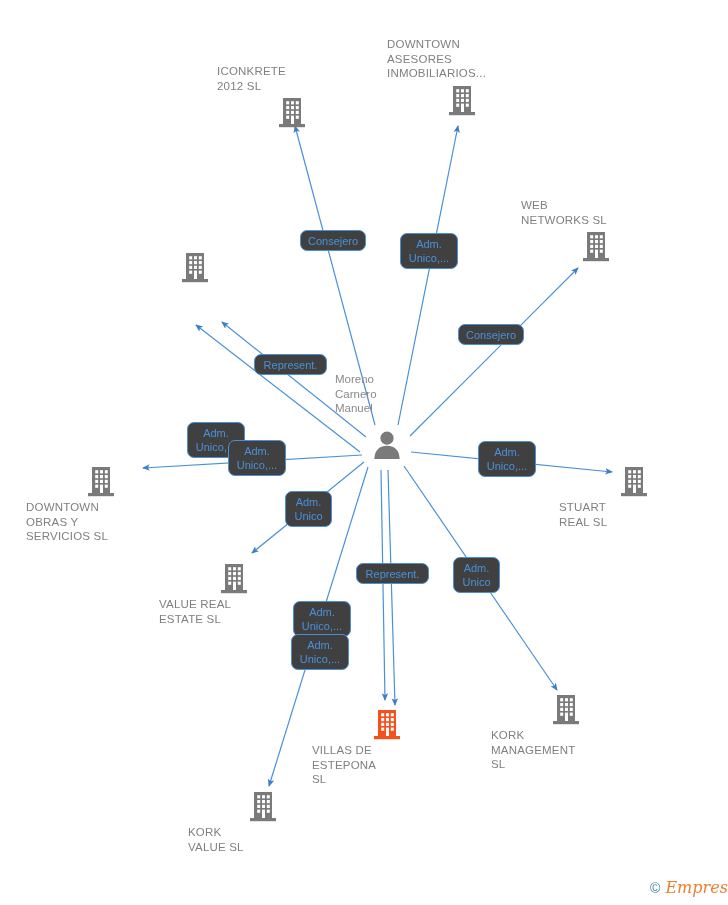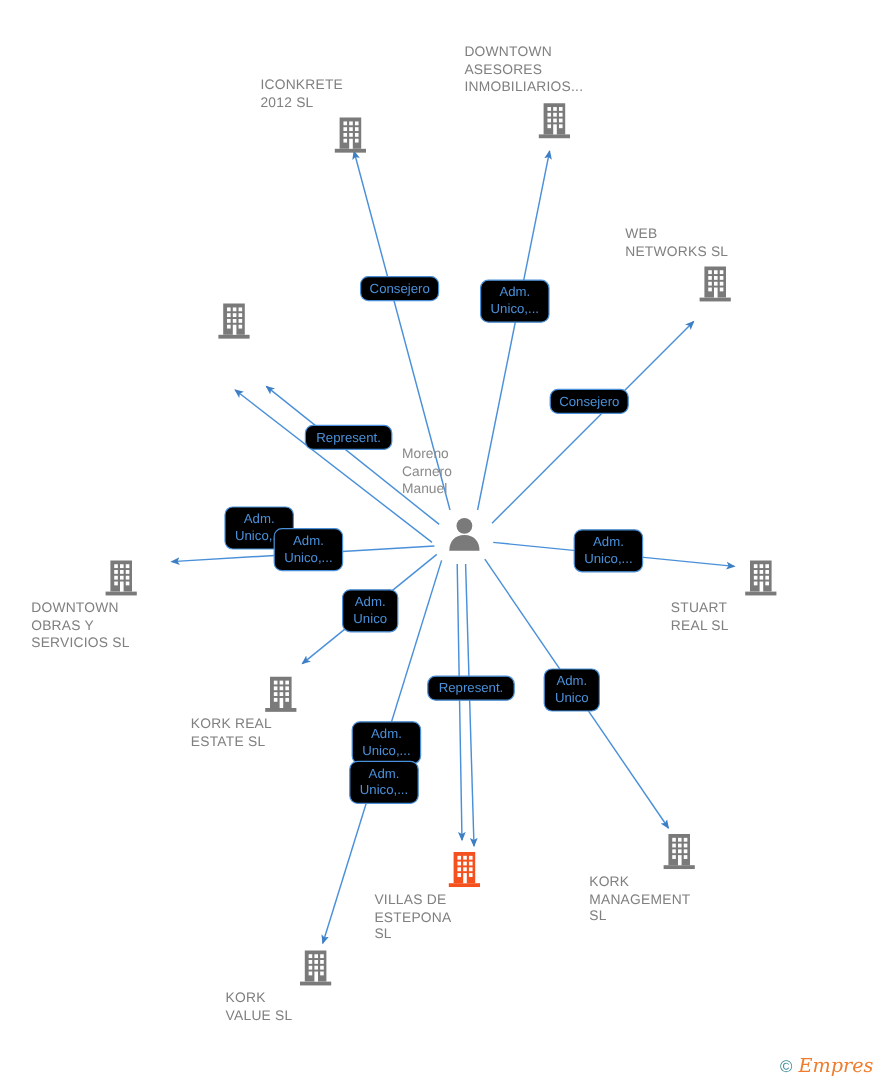--- a/index.html
+++ b/index.html
@@ -45,21 +45,21 @@
     display: block;
     margin: 0 auto;
   }
   .node.above .node-label { margin-bottom: 3px; }
   .node.below .node-label { margin-top: 3px; }
 
   .edge-label {
     position: absolute;
     border: 1.2px solid #4a90d9;
     border-radius: 7px;
-    background: #000000;
+    background: #404040;
     color: #4a90d9;
     font-size: 11px;
     line-height: 14px;
     padding: 3px 7px;
     text-align: center;
     white-space: pre-line;
     box-sizing: border-box;
   }
   .watermark {
     position: absolute;
@@ -155,21 +155,21 @@
             <rect x="18.8" y="10" width="3.0" height="3.2" fill="#ffffff"></rect>
             <rect x="9.2" y="14.8" width="3.0" height="3.2" fill="#ffffff"></rect>
             <rect x="14" y="14.8" width="3.0" height="3.2" fill="#ffffff"></rect>
             <rect x="18.8" y="14.8" width="3.0" height="3.2" fill="#ffffff"></rect>
             <rect x="9.2" y="19.6" width="3.0" height="3.2" fill="#ffffff"></rect>
             <rect x="18.8" y="19.6" width="3.0" height="3.2" fill="#ffffff"></rect>
             <rect x="14.0" y="19.6" width="3.0" height="8.4" fill="#ffffff"></rect>
           </g>
         </svg>
       </div>
-      <div class="node above" style="left: 596px; top: 188px;">
+      <div class="node above" style="left: 596px; top: 198px;">
         <div class="node-label">WEB
 NETWORKS SL</div>
         <svg width="30" height="32" viewBox="0 0 30 32" class="node-icon">
           <g fill="#7a7a7a">
             <path d="M6,2 H24 V28 H6 Z"></path>
             <rect x="2" y="28" width="26" height="3.2"></rect>
             <rect x="9.2" y="5.2" width="3.0" height="3.2" fill="#ffffff"></rect>
             <rect x="14" y="5.2" width="3.0" height="3.2" fill="#ffffff"></rect>
             <rect x="18.8" y="5.2" width="3.0" height="3.2" fill="#ffffff"></rect>
             <rect x="9.2" y="10" width="3.0" height="3.2" fill="#ffffff"></rect>
@@ -261,21 +261,21 @@
             <rect x="14" y="10" width="3.0" height="3.2" fill="#ffffff"></rect>
             <rect x="18.8" y="10" width="3.0" height="3.2" fill="#ffffff"></rect>
             <rect x="9.2" y="14.8" width="3.0" height="3.2" fill="#ffffff"></rect>
             <rect x="14" y="14.8" width="3.0" height="3.2" fill="#ffffff"></rect>
             <rect x="18.8" y="14.8" width="3.0" height="3.2" fill="#ffffff"></rect>
             <rect x="9.2" y="19.6" width="3.0" height="3.2" fill="#ffffff"></rect>
             <rect x="18.8" y="19.6" width="3.0" height="3.2" fill="#ffffff"></rect>
             <rect x="14.0" y="19.6" width="3.0" height="8.4" fill="#ffffff"></rect>
           </g>
         </svg>
-        <div class="node-label">KORK REAL
+        <div class="node-label">VALUE REAL
 ESTATE  SL</div>
       </div>
       <div class="node below" style="left: 566px; top: 693px;">
         <svg width="30" height="32" viewBox="0 0 30 32" class="node-icon">
           <g fill="#7a7a7a">
             <path d="M6,2 H24 V28 H6 Z"></path>
             <rect x="2" y="28" width="26" height="3.2"></rect>
             <rect x="9.2" y="5.2" width="3.0" height="3.2" fill="#ffffff"></rect>
             <rect x="14" y="5.2" width="3.0" height="3.2" fill="#ffffff"></rect>
             <rect x="18.8" y="5.2" width="3.0" height="3.2" fill="#ffffff"></rect>

